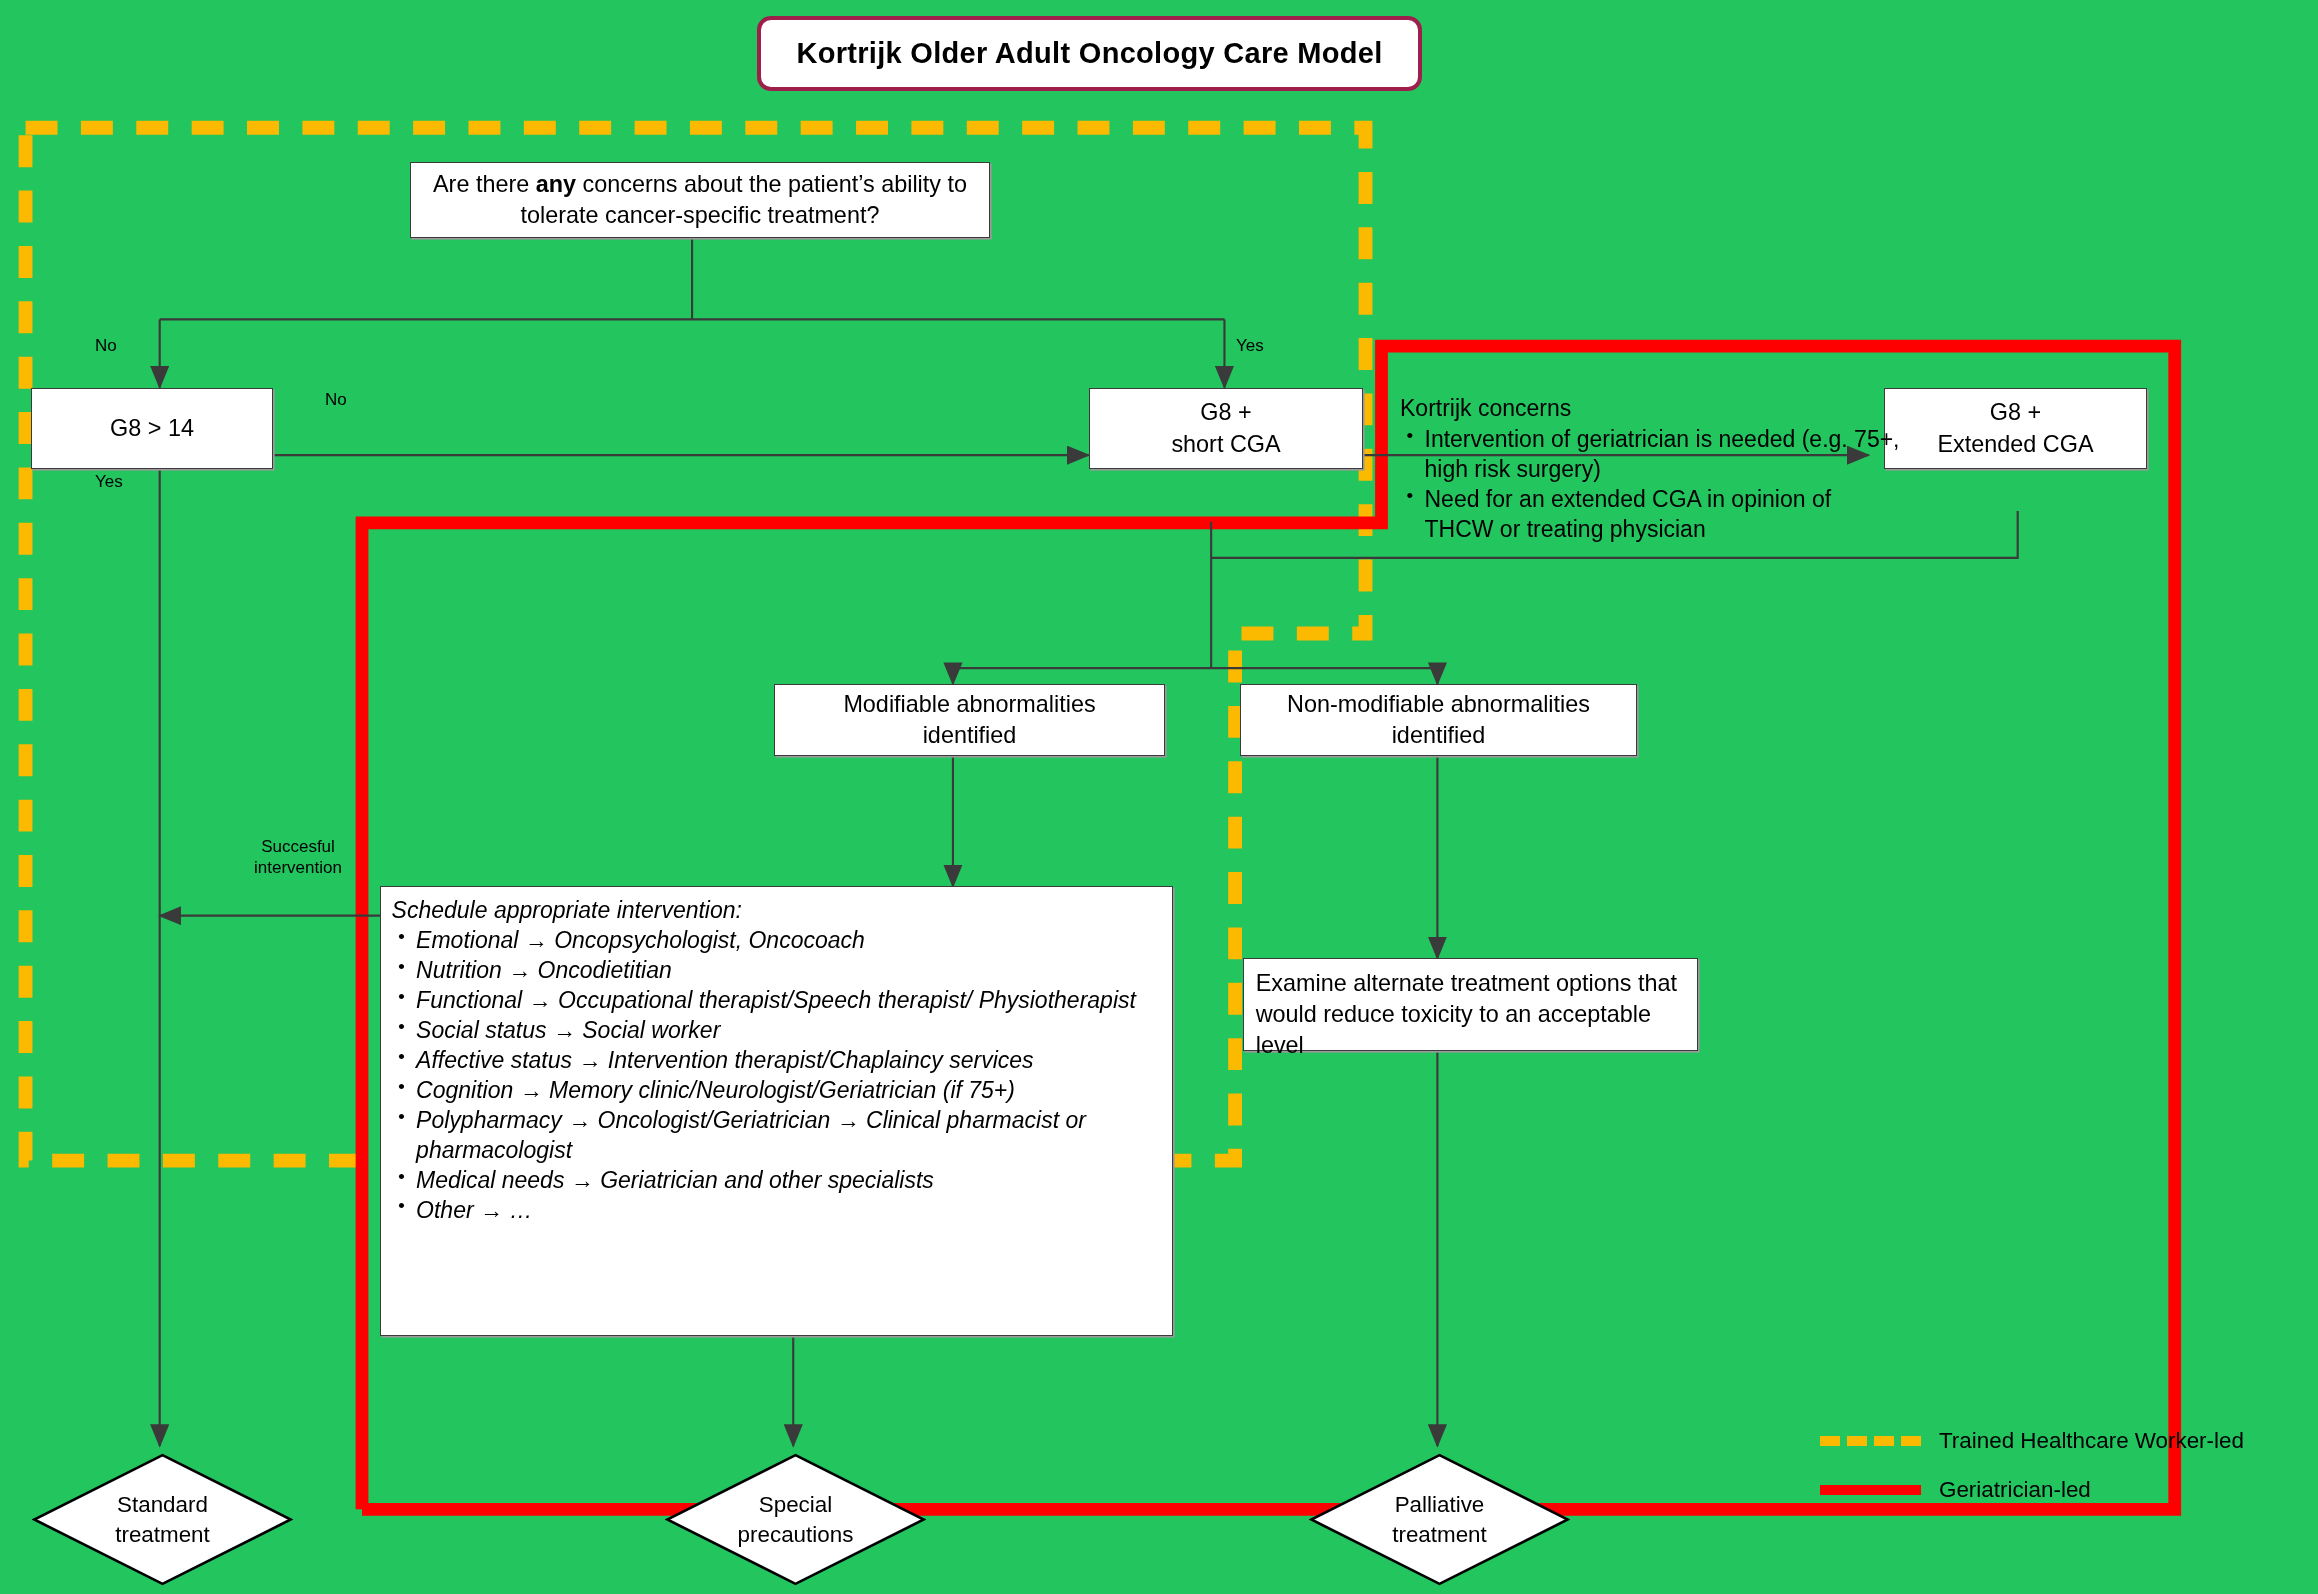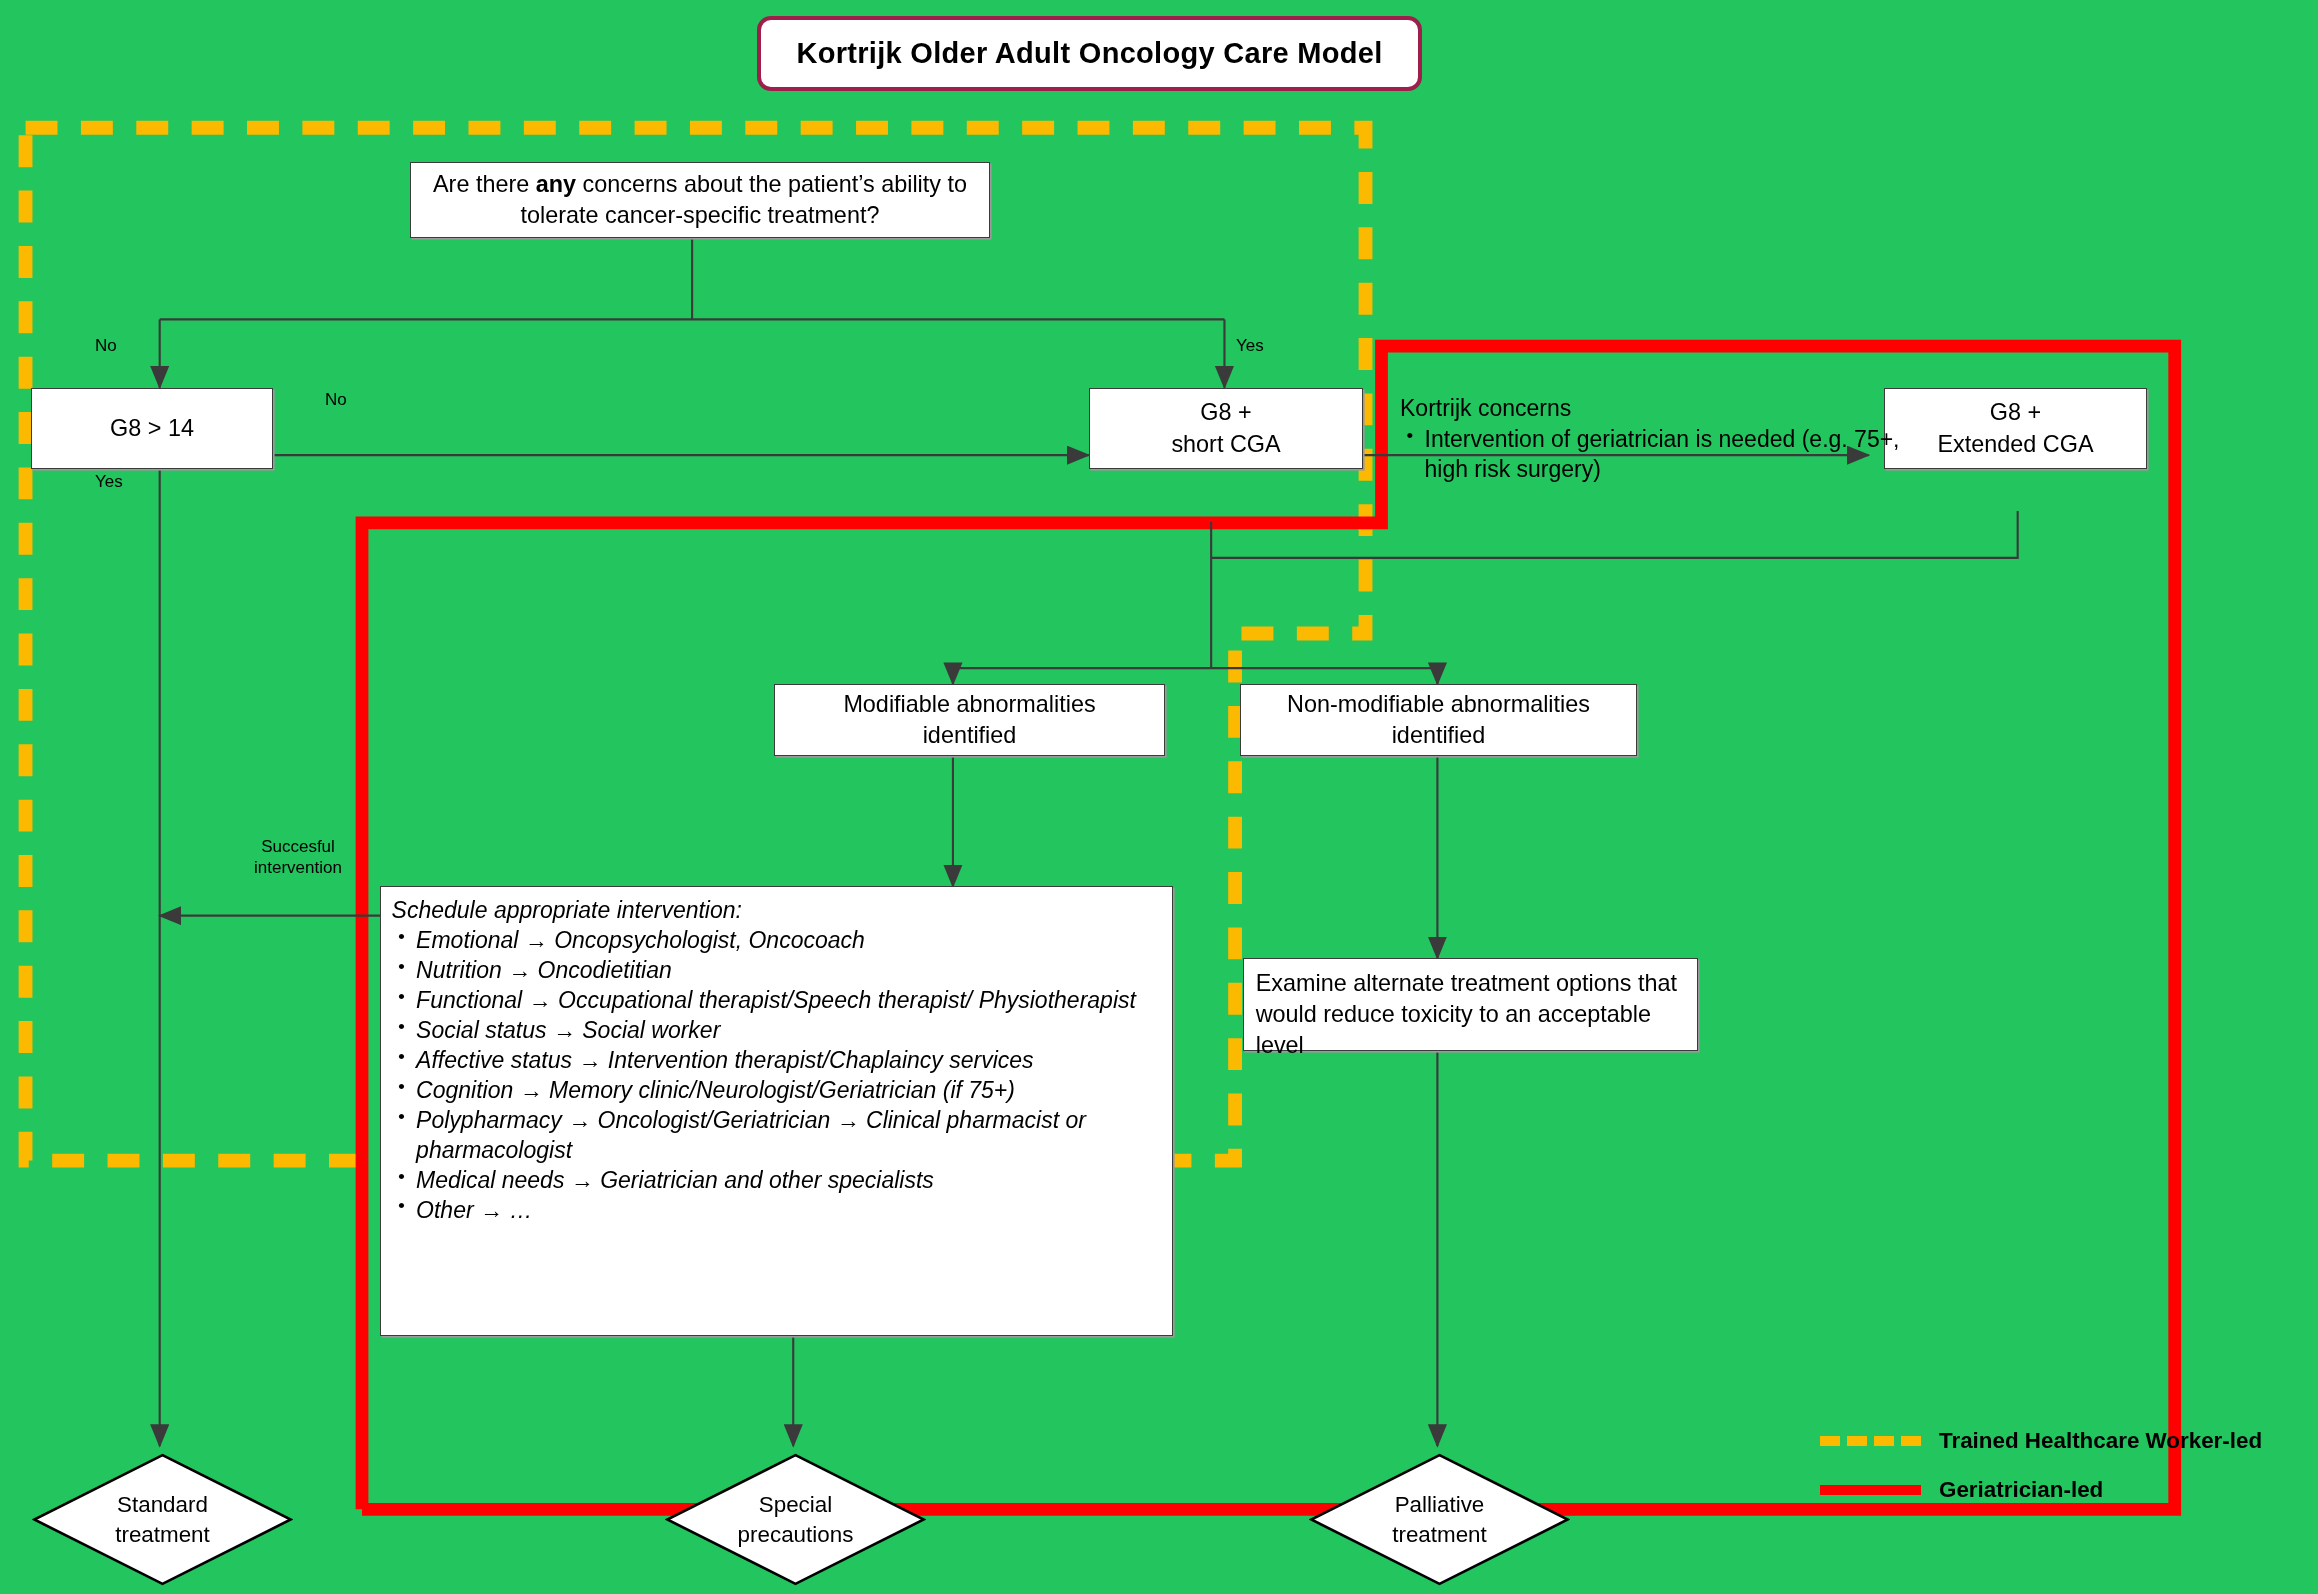--- a/index.html
+++ b/index.html
@@ -47,21 +47,21 @@
 
   
   .region{position:absolute;pointer-events:none;}
 
   
   .legend{position:absolute;left:1820px;top:1416px;width:479px;}
   .legend-row{display:flex;align-items:center;height:49px;}
   .legend-swatch{width:101px;height:0;margin-right:18px;flex:0 0 auto;}
   .sw-dash{border-top:10px dashed #FBB900;}
   .sw-solid{border-top:10px solid #FF0000;}
-  .legend-text{font-size:22.4px;color:#000;white-space:nowrap;font-weight:bold;}
+  .legend-text{font-size:22.4px;color:#000;white-space:nowrap;}
 </style>
 </head>
 <body>
 
 <div id="stage">
 
   <svg class="region" width="2319" height="1595" style="left:0;top:0;" viewBox="0 0 4356 2996">
 
     <polyline points="48,240 2565,240 2565,1190 2320,1190 2320,2180 48,2180 48,240" fill="none" stroke="#FBB900" stroke-width="26" stroke-dasharray="60,44" stroke-linecap="butt"></polyline>
   </svg>
@@ -134,20 +134,21 @@
 
   <div class="abs pbox" style="left:1884px;top:388px;width:263px;height:81px;white-space:pre-line;">
     <span>G8 +
 Extended CGA</span>
   </div>
 
   <div class="abs blk" style="left:1400px;top:394px;width:506px;">
     <span class="hd">Kortrijk concerns</span>
     <ul>
       <li>Intervention of geriatrician is needed (e.g. 75+, high risk surgery)</li>
+      <li>Need for an extended CGA in opinion of THCW or treating physician</li>
     </ul>
   </div>
 
   <div class="abs pbox" style="left:774px;top:684px;width:391px;height:72px;white-space:pre-line;">
     <span>Modifiable abnormalities
 identified</span>
   </div>
 
   <div class="abs pbox" style="left:1240px;top:684px;width:397px;height:72px;white-space:pre-line;">
     <span>Non-modifiable abnormalities

